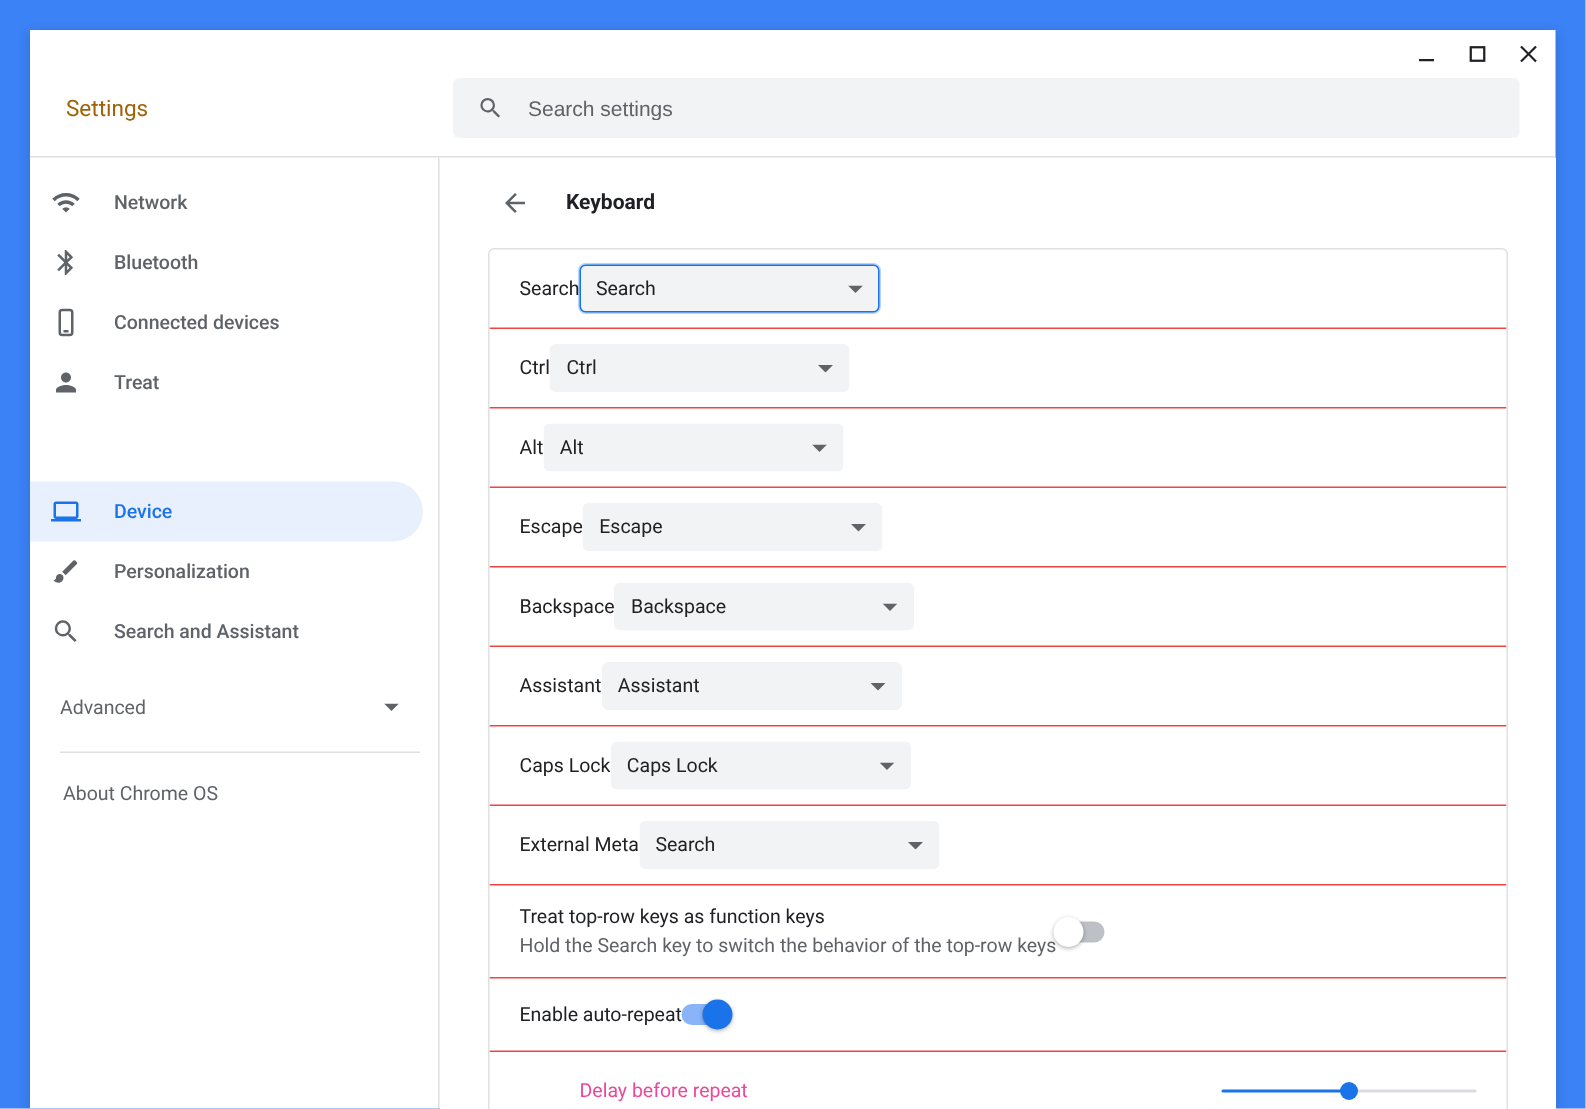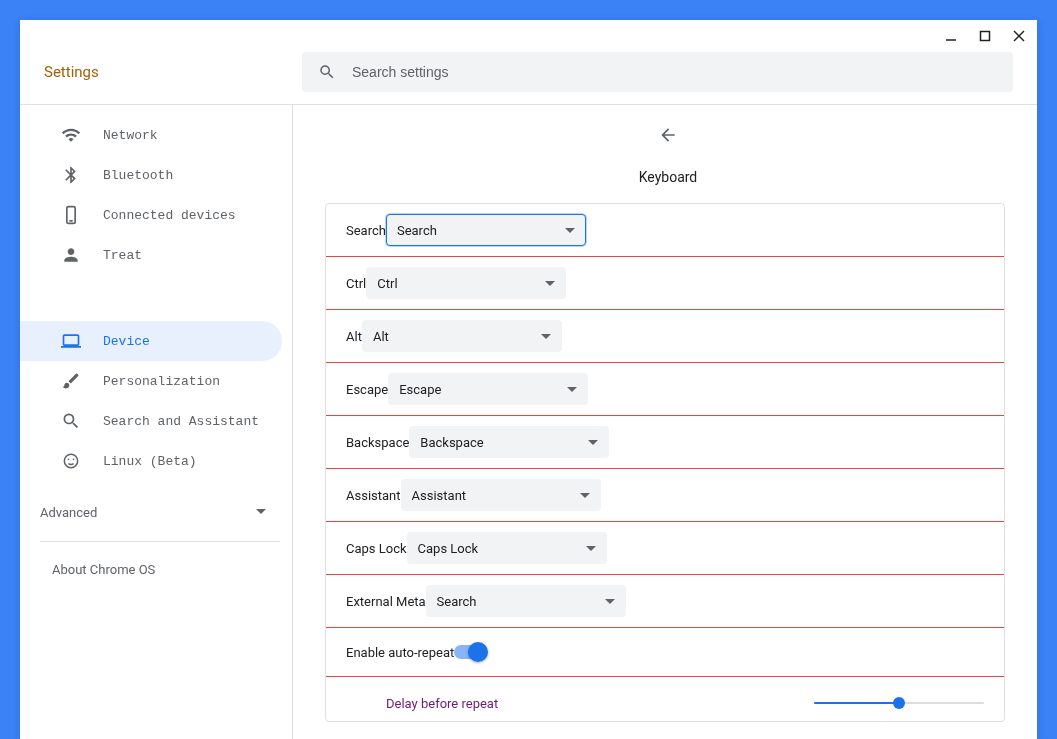--- a/index.html
+++ b/index.html
@@ -65,55 +65,54 @@
   .sidebar {
     width: 273px;
     border-right: 1px solid #e0e0e0;
     padding-top: 10px;
     overflow-y: auto;
   }
   .side-item {
     display: flex;
     align-items: center;
     height: 40px;
-    padding: 0 20px 0 41px;
+    padding: 0 20px 0 14px;
     gap: 22px;
     font-size: 13px;
     font-weight: 500;
     color: #5f6368;
     cursor: pointer;
     border-radius: 0 20px 20px 0;
     margin-right: 10px;
-    font-family: Liberation Mono, monospace;
   }
   .side-item.active {
     background: #e8f0fe;
     color: #1a73e8;
     margin-top: 46px;
   }
   .side-item .icn { width: 20px; height: 20px; display: flex; align-items: center; justify-content: center; }
   .side-collapse {
     display: flex; align-items: center; justify-content: space-between;
     padding: 0 26px 0 20px; height: 46px; font-size: 13px; color: #5f6368; cursor: pointer;
   }
   .side-divider { height: 1px; background: #e0e0e0; margin: 6px 12px 6px 20px; }
-  .about { padding: 14px 32px; font-size: 13px; color: #5f6368; cursor: pointer; }
+  .about { padding: 14px 22px; font-size: 13px; color: #5f6368; cursor: pointer; }
   .main {
     flex: 1;
     overflow-y: auto;
     background: #fff;
     display: flex;
     justify-content: center;
     padding: 0 0 0 0;
   }
   .content { width: 680px; }
   .page-header {
     display: flex; align-items: center; gap: 22px;
     padding: 18px 0 18px 6px;
-    font-size: 14px; font-weight: 400; color: #202124; flex-direction: column;
+    font-size: 14px; font-weight: 700; color: #202124;
   }
   .back-btn { width: 24px; height: 24px; display: flex; align-items: center; justify-content: center; cursor: pointer; color: #5f6368; }
   .card {
     border: 1px solid #e0e0e0;
     border-radius: 4px;
     overflow: hidden;
   }
   .row {
     display: flex; align-items: center; justify-content: flex-start;
     padding: 10px 20px;
@@ -140,21 +139,21 @@
   }
   .toggle.off { background: #bdc1c6; }
   .toggle.on { background: #8ab4f8; }
   .toggle .knob {
     position: absolute; top: -3px; width: 20px; height: 20px; border-radius: 50%;
     background: #fff; box-shadow: 0 1px 3px rgba(0,0,0,0.3);
   }
   .toggle.off .knob { left: -2px; background: #fff; }
   .toggle.on .knob { right: -2px; background: #1a73e8; }
   .slider-row { display: flex; align-items: center; justify-content: space-between; padding: 16px 20px 8px 60px; }
-  .slider-row .slabel { font-size: 13px; color: #701a75; }
+  .slider-row .slabel { font-size: 13px; color: #ec4899; }
   .slider { width: 170px; height: 20px; position: relative; display: flex; align-items: center; }
   .slider-track-active { position: absolute; height: 2px; background: #1a73e8; border-radius: 10px; left: 0; }
   .slider-track-inactive { position: absolute; height: 2px; background: #dadce0; border-radius: 10px; right: 0; }
   .slider-thumb { position: absolute; width: 12px; height: 12px; border-radius: 50%; background: #1a73e8; transform: translateX(-50%); }
   svg { display: block; }
 </style>
 </head>
 <body>
 
 <div class="window">
@@ -252,31 +251,20 @@
       <div class="side-item">
         <span class="icn">
           <svg width="20" height="20" viewBox="0 0 24 24" fill="#5f6368">
               <path d="M15.5 14h-.79l-.28-.27A6.471 6.471 0 0016 9.5 6.5 6.5 0 109.5 16c1.61 0 3.09-.59 4.23-1.57l.27.28v.79l5 4.99L20.49 19l-4.99-5zm-6 0C7.01 14 5 11.99 5 9.5S7.01 5 9.5 5 14 7.01 14 9.5 11.99 14 9.5 14z"></path>
             </svg>
         </span>
         <span>Search and Assistant</span>
       </div>
 
 
-      <div class="side-item">
-        <span class="icn">
-          <svg width="20" height="20" viewBox="0 0 24 24" fill="none" stroke="#5f6368" stroke-width="1.8">
-              <circle cx="12" cy="12" r="8"></circle>
-              <circle cx="9" cy="10" r="1" fill="#5f6368" stroke="none"></circle>
-              <circle cx="15" cy="10" r="1" fill="#5f6368" stroke="none"></circle>
-              <path d="M9 15c1 1 2 1.2 3 1.2s2-.2 3-1.2"></path>
-            </svg>
-        </span>
-        <span>Linux (Beta)</span>
-      </div>
 
       <div class="side-collapse" style="margin-top:8px;">
         <span>Advanced</span>
         <span>
           <svg width="10" height="6" viewBox="0 0 10 6">
               <path d="M0 0l5 5 5-5z" fill="#5f6368"></path>
             </svg>
         </span>
       </div>
 
@@ -391,20 +379,29 @@
             <div class="select">
               <span>Search</span>
               <span class="arrow">
                   <svg width="10" height="5" viewBox="0 0 10 5">
                     <path d="M0 0l5 5 5-5z" fill="#5f6368"></path>
                   </svg>
                 </span>
             </div>
           </div>
 
+          <div class="row" style="min-height:62px;">
+            <div>
+              <div class="label">Treat top-row keys as function keys</div>
+              <div class="sublabel">Hold the Search key to switch the behavior of the top-row keys</div>
+            </div>
+            <div class="toggle off">
+                <div class="knob"></div>
+              </div>
+          </div>
 
           <div class="row">
             <div class="label">Enable auto-repeat</div>
             <div class="toggle on">
                 <div class="knob"></div>
               </div>
           </div>
 
           <div class="slider-row">
             <div class="slabel">Delay before repeat</div>

